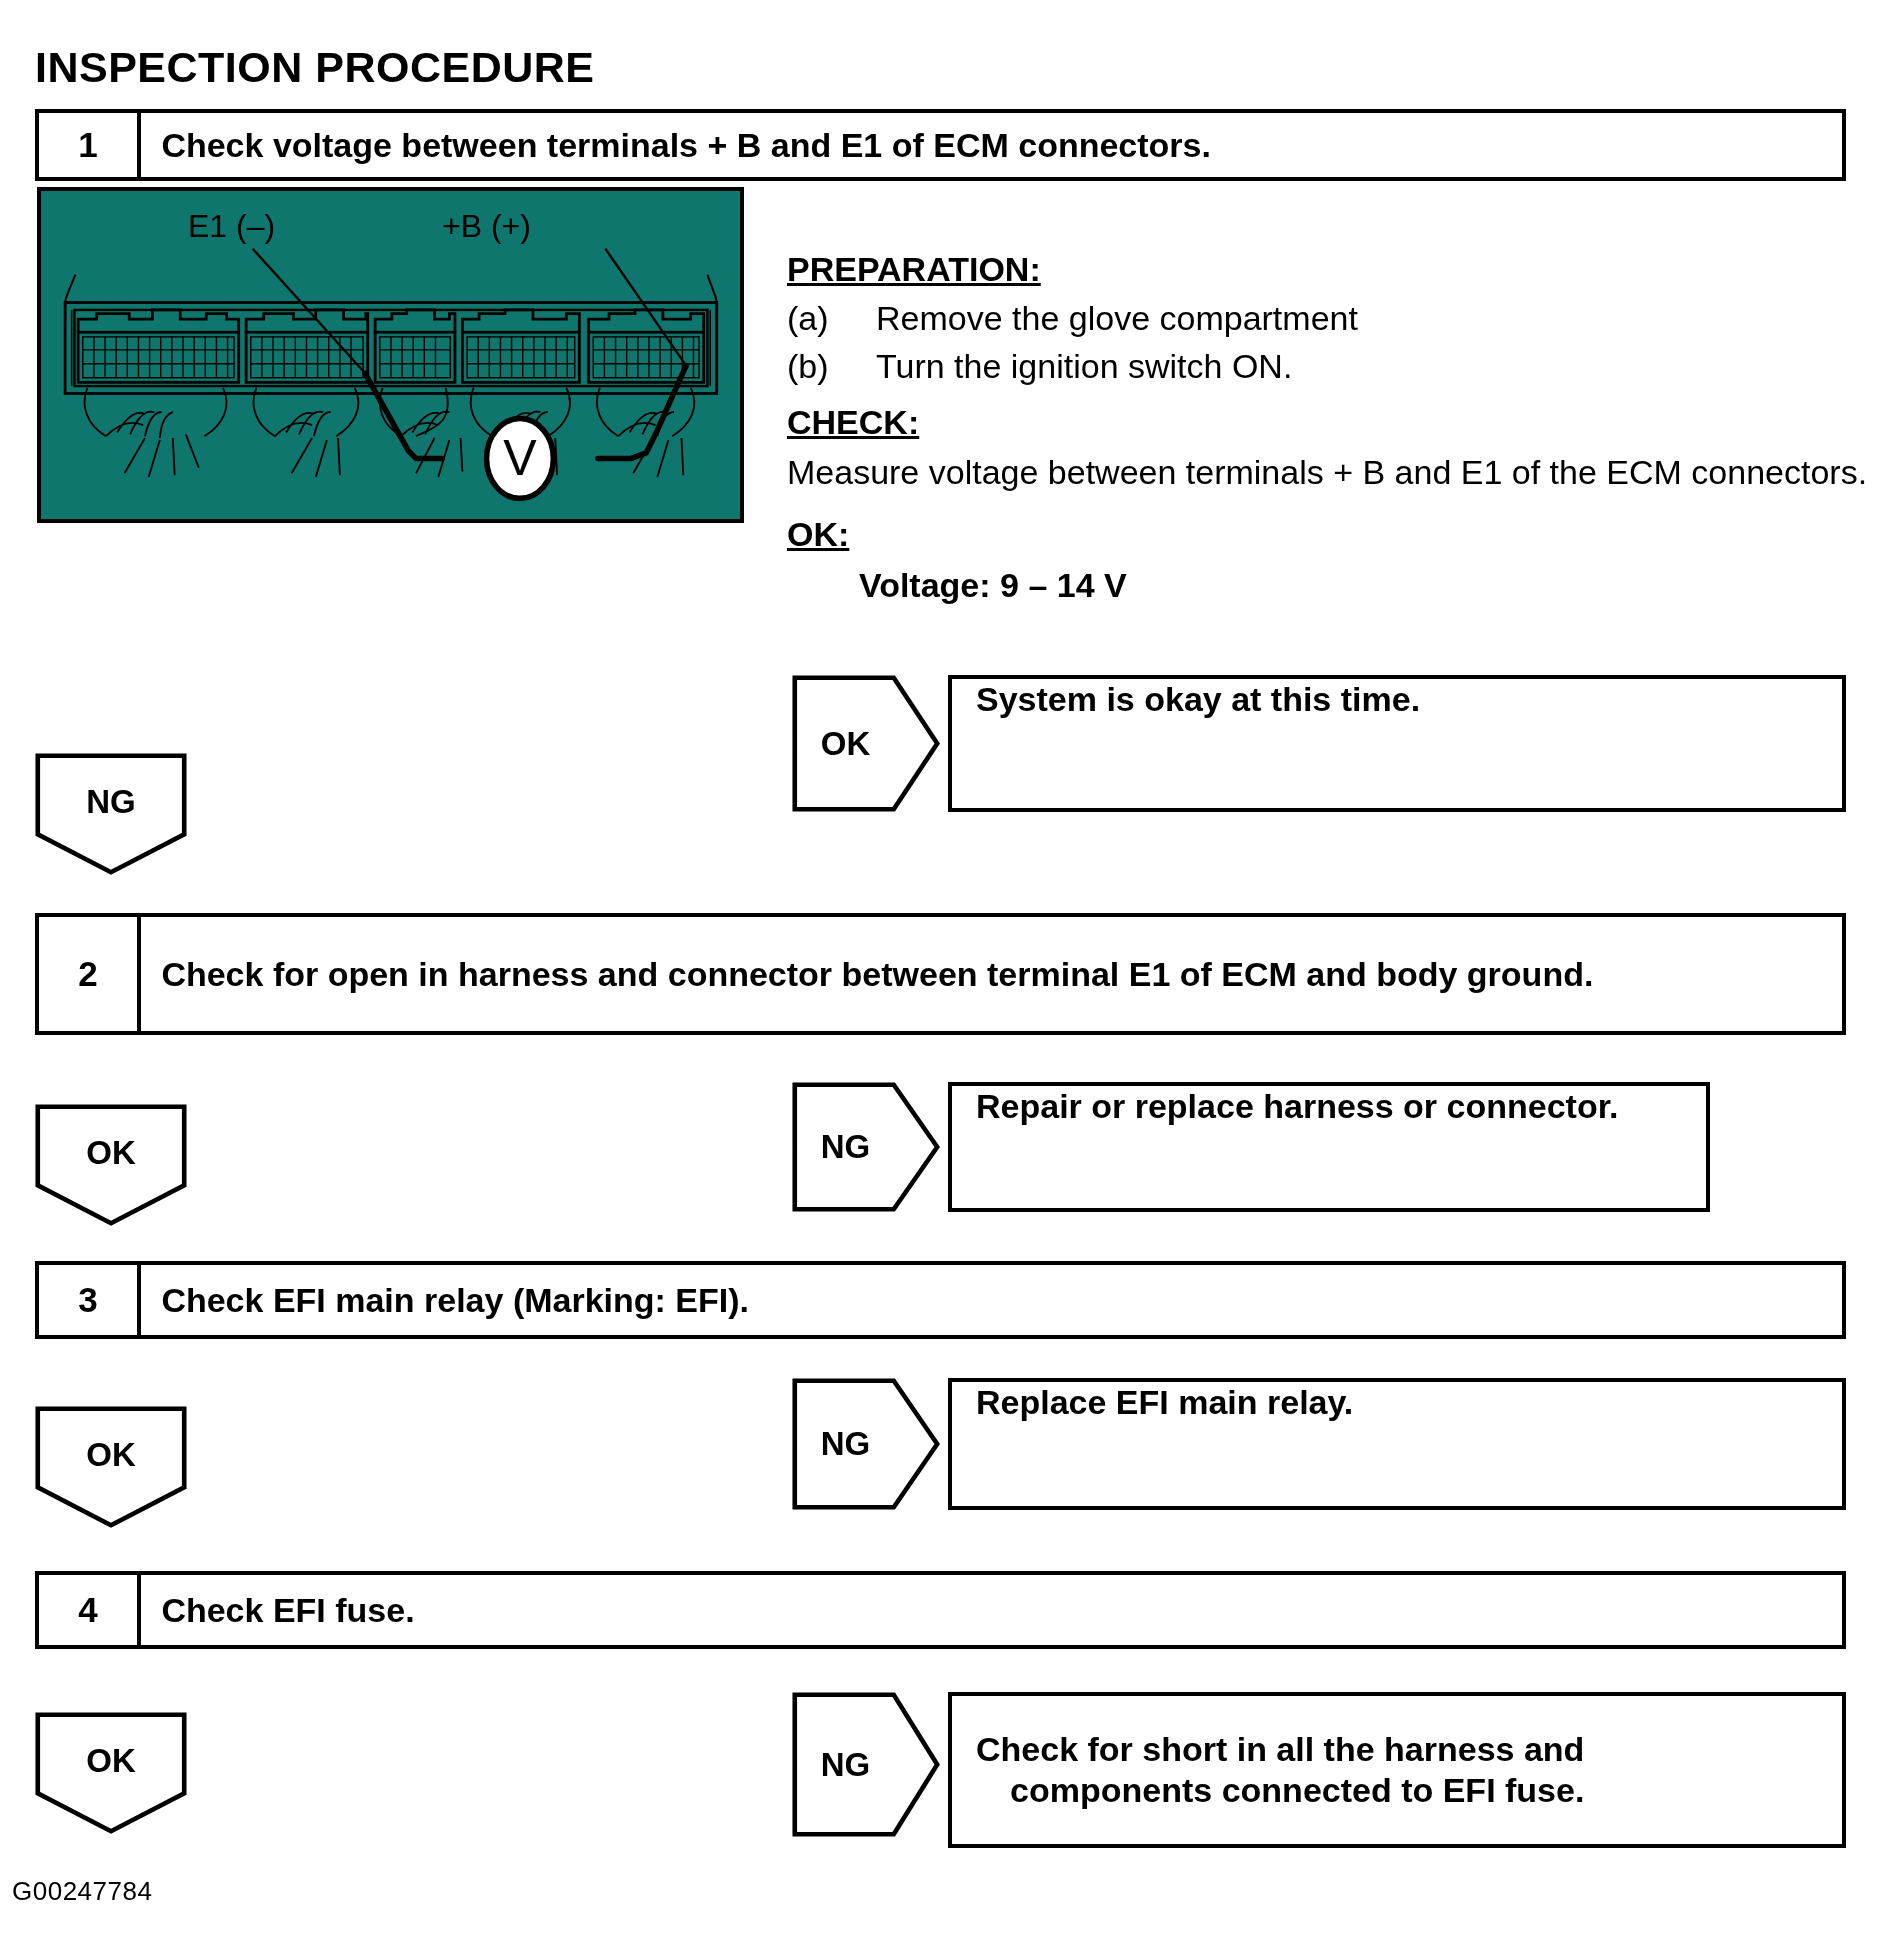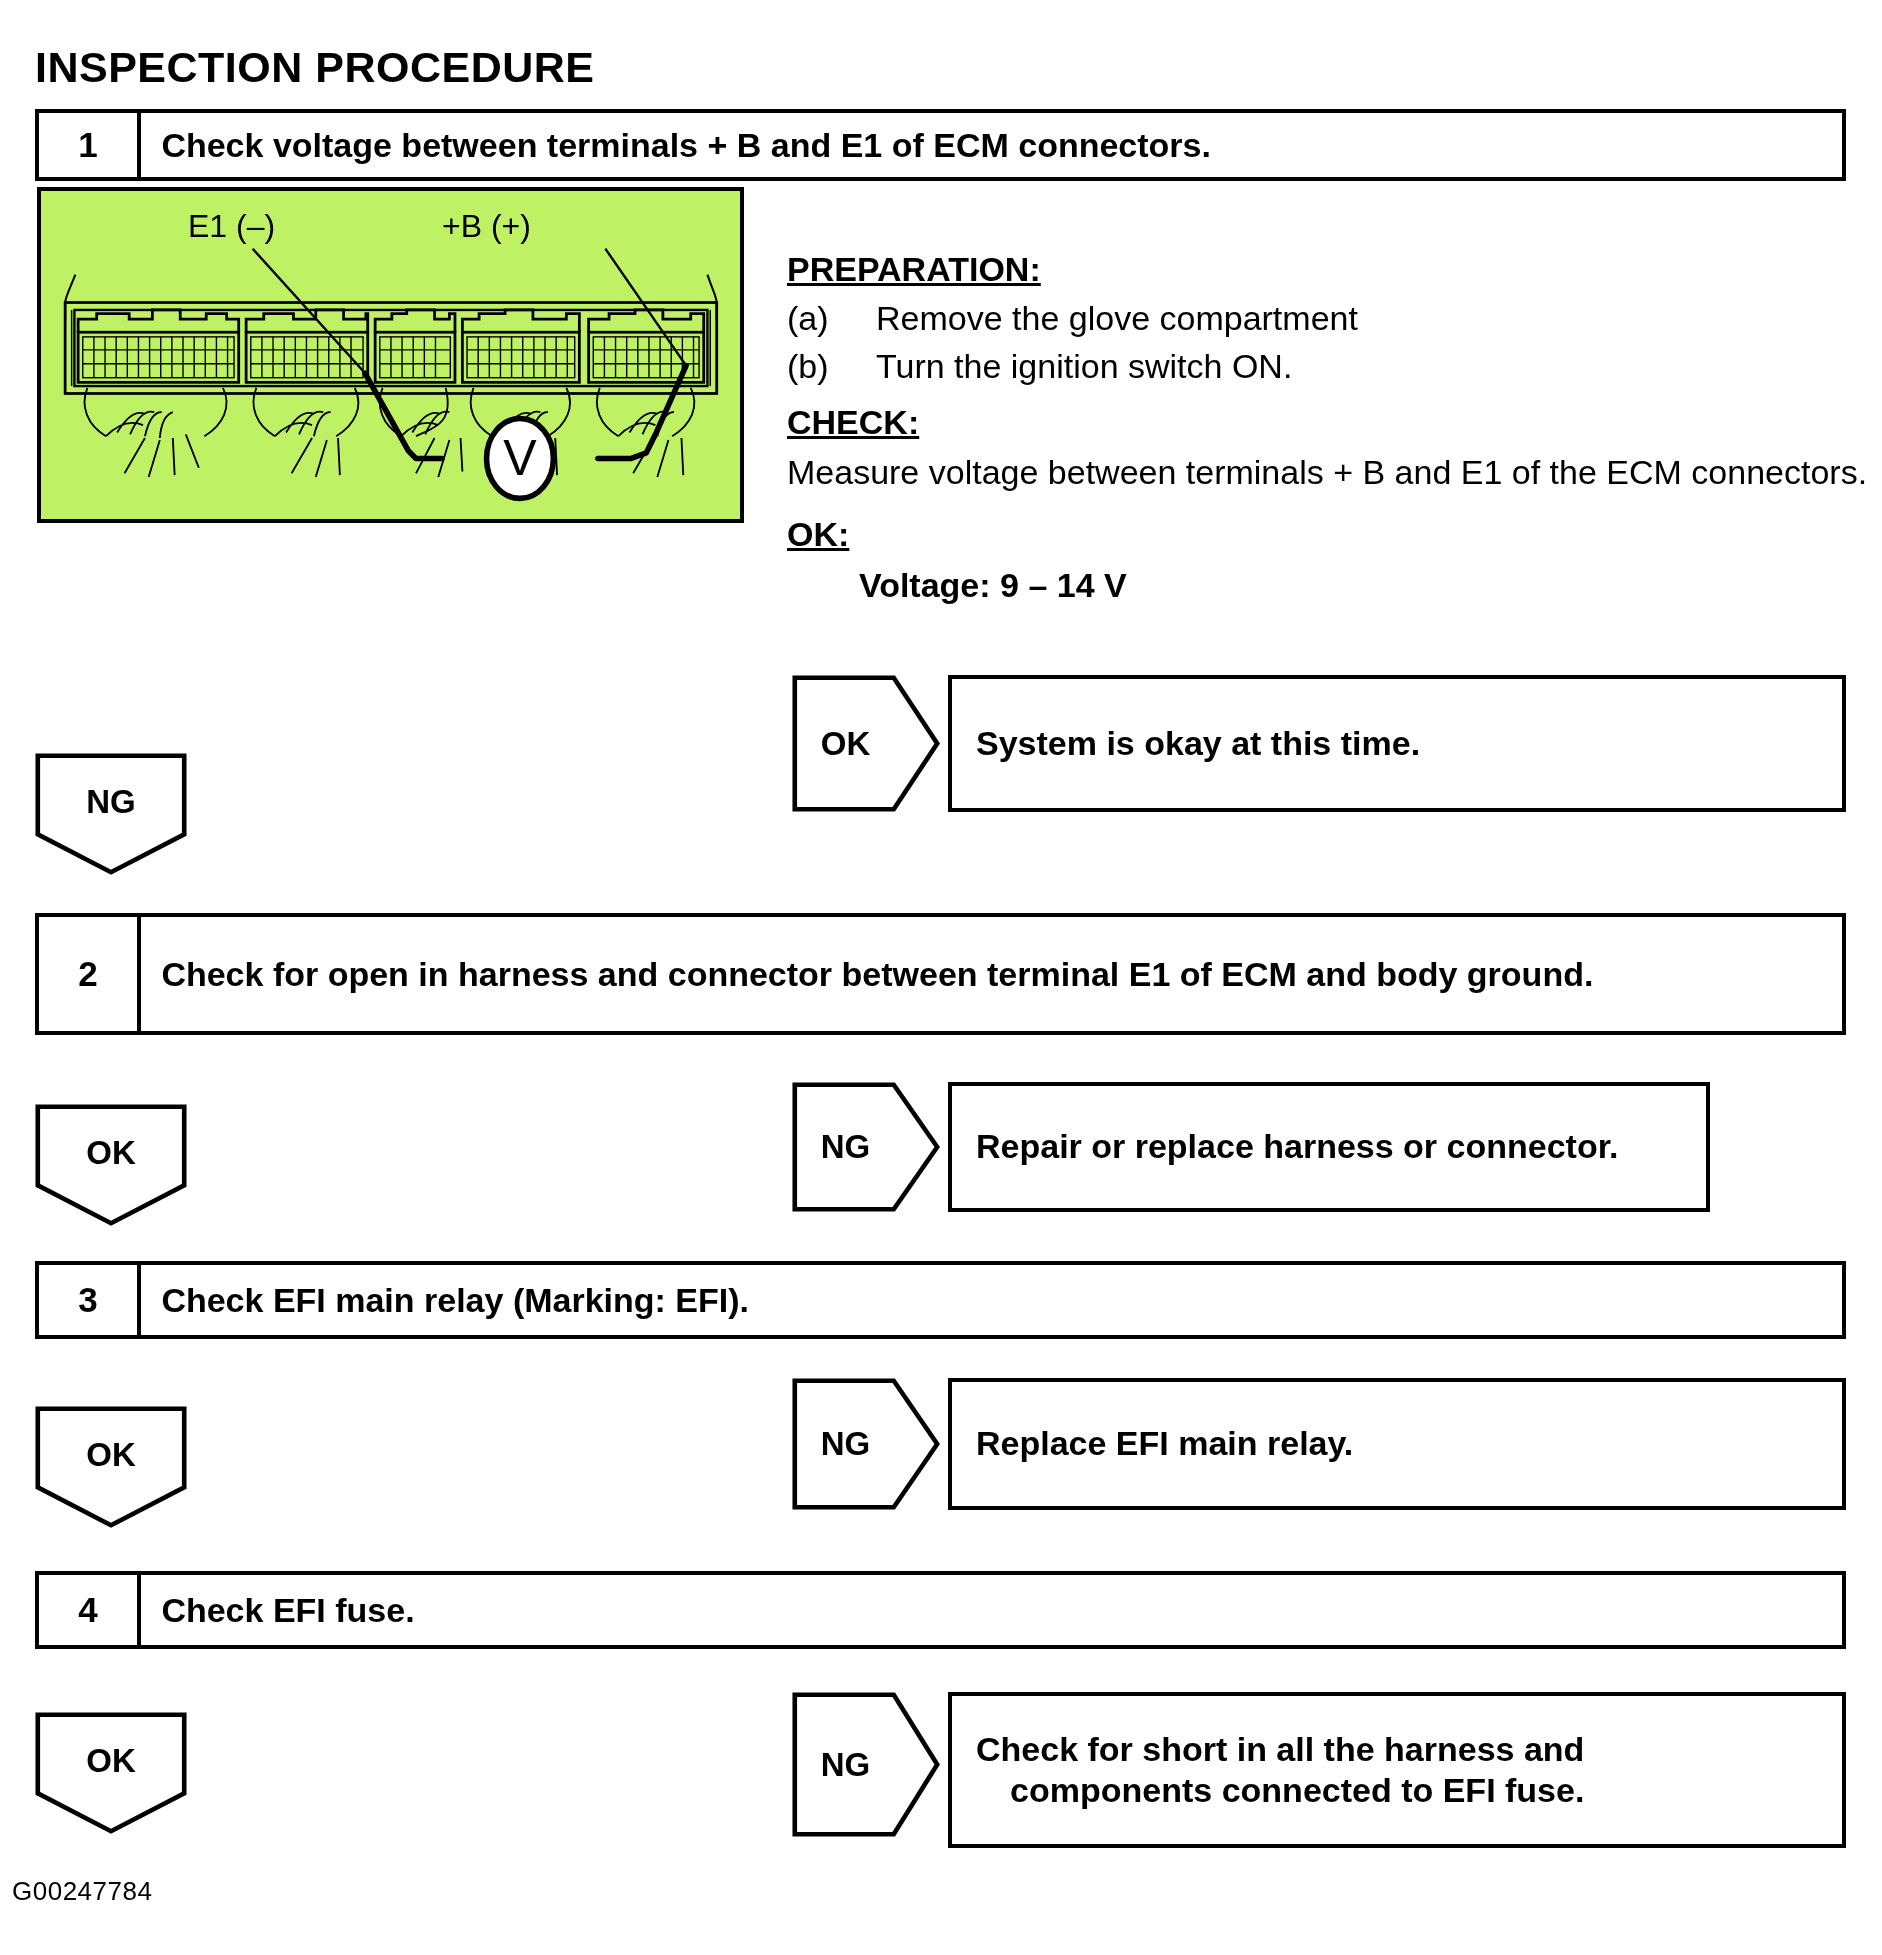--- a/index.html
+++ b/index.html
@@ -57,21 +57,21 @@
     font-size: 34px;
     font-weight: bold;
     line-height: 1.18;
   }
 
   
   .figure-box {
     position: absolute;
     box-sizing: border-box;
     border: 4.6px solid #000;
-    background: #bef264;
+    background: #0f766e;
     overflow: hidden;
   }
   .fig-label {
     position: absolute;
     font-size: 32px;
     font-weight: normal;
     font-family: "Liberation Sans", sans-serif;
     white-space: nowrap;
   }
 
@@ -127,21 +127,21 @@
     left: 0; top: 0;
     width: 100%; height: 100%;
     z-index: 1;
   }
   .res-box {
     position: absolute;
     box-sizing: border-box;
     border: 4.6px solid #000;
     background: #fff;
     display: flex;
-    align-items: center;
+    align-items: flex-start;
     padding: 0 24px;
     font-size: 34px;
     font-weight: bold;
     line-height: 1.22;
   }
 
   
   .footer-code {
     position: absolute;
     left: 12px;

